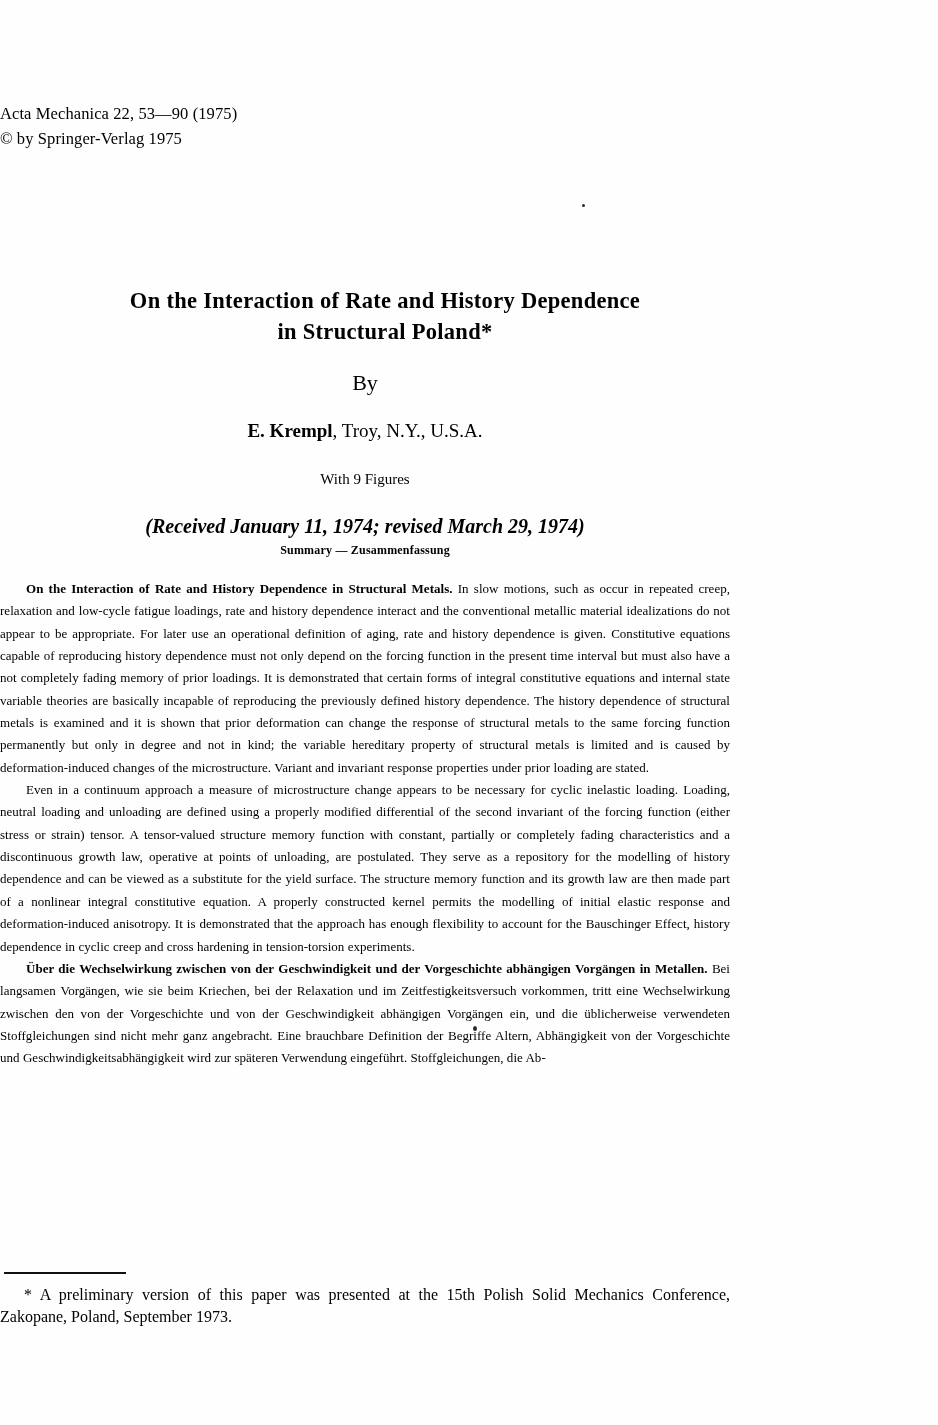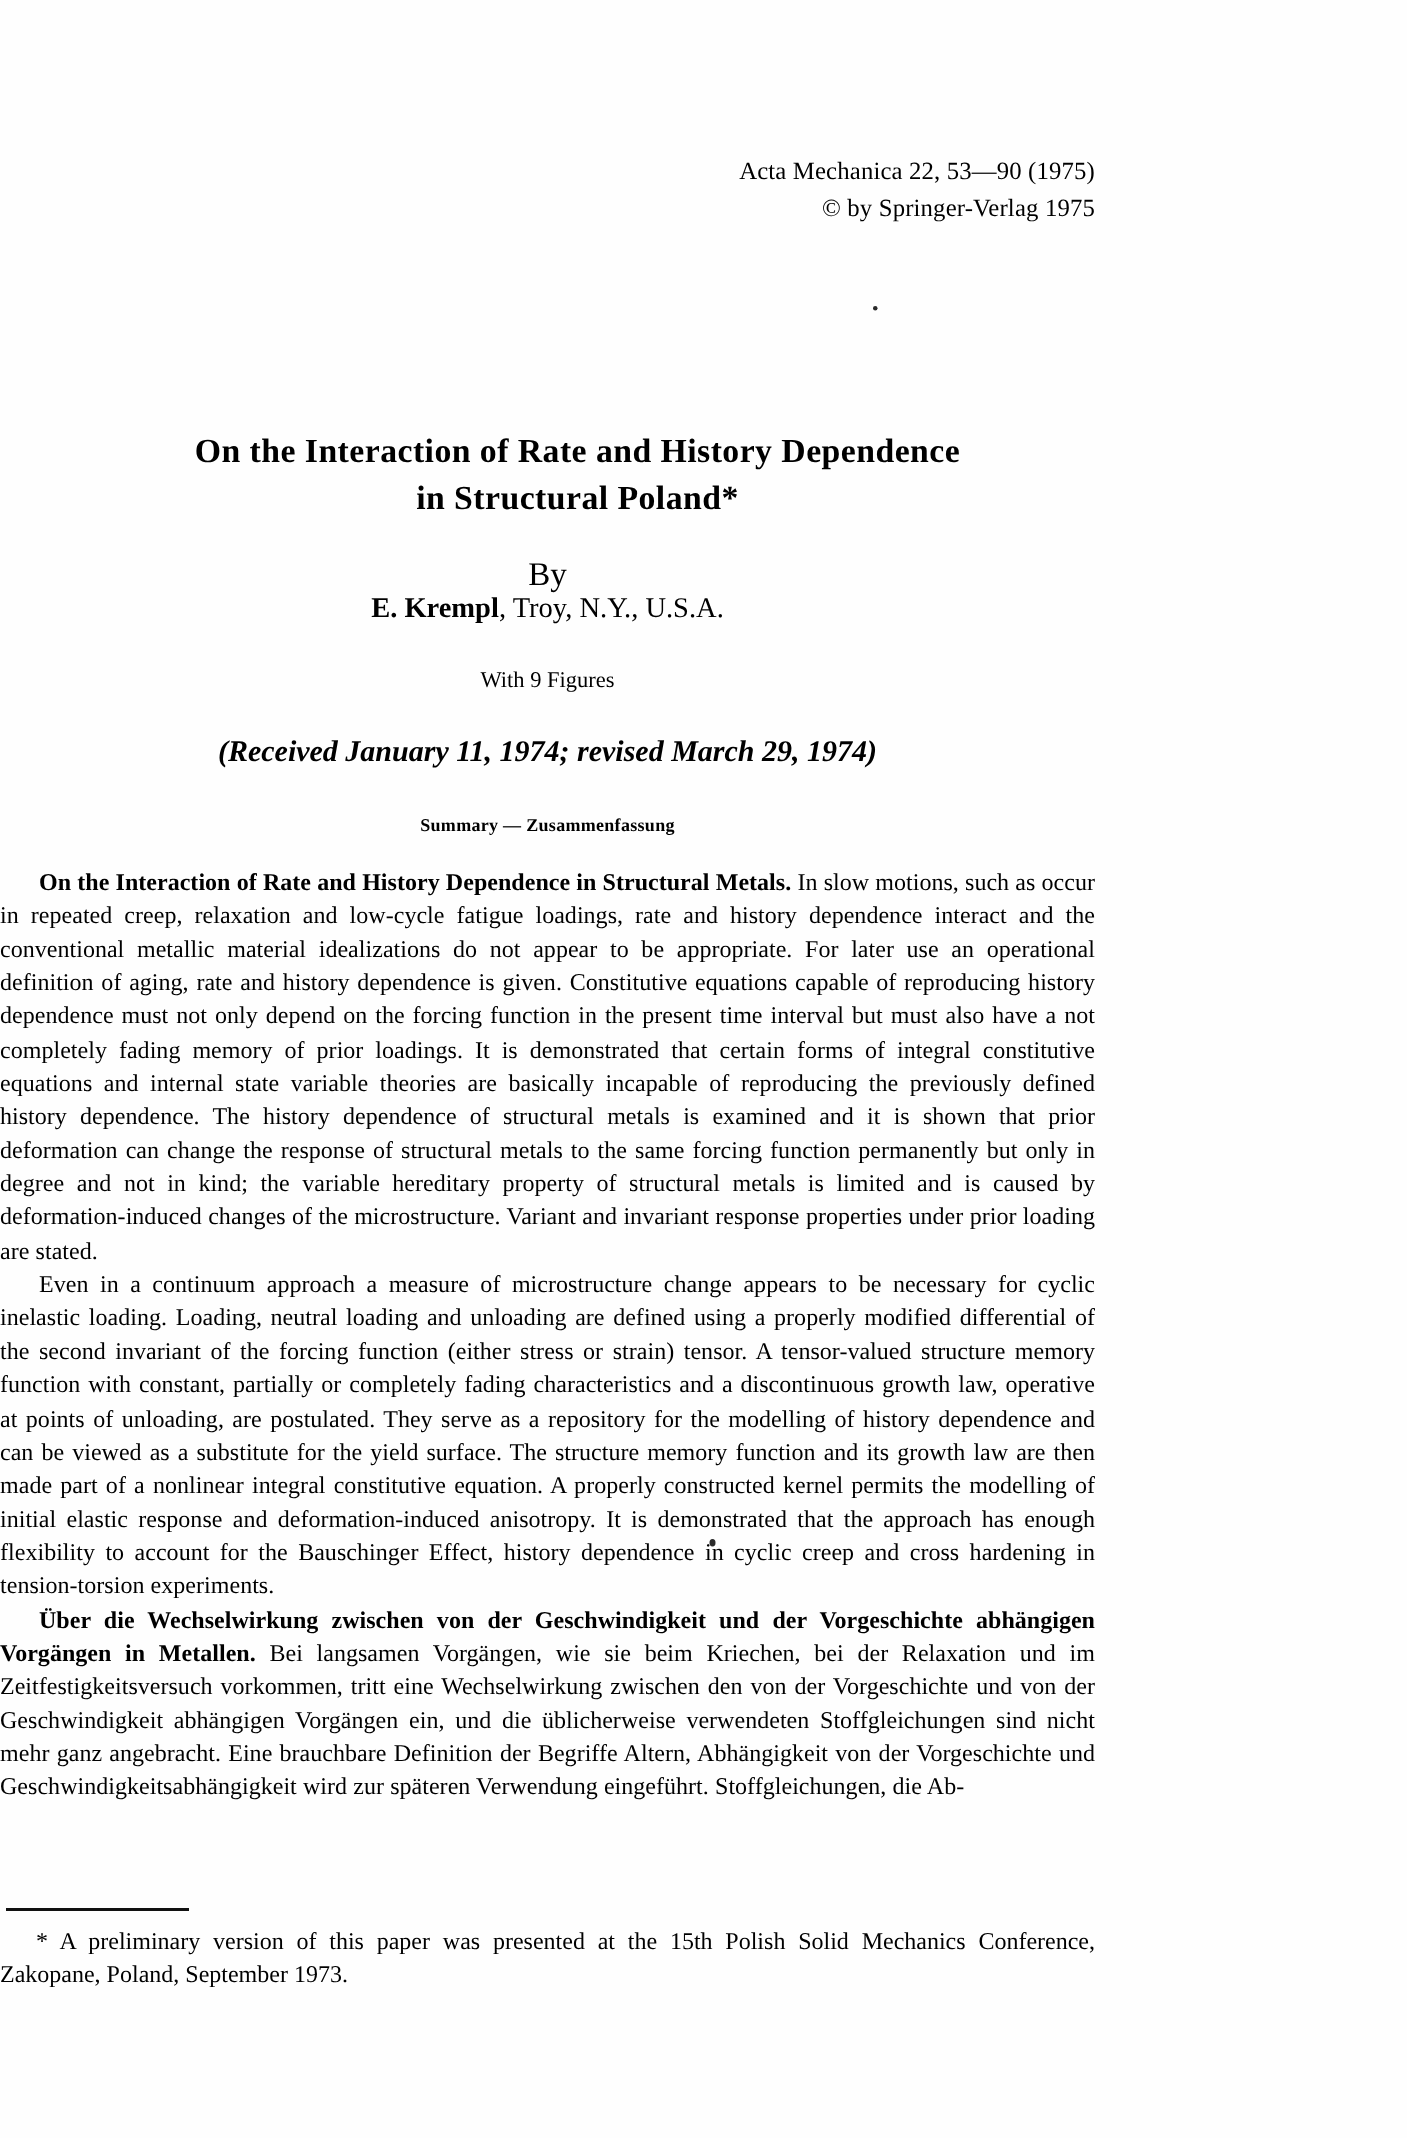--- a/index.html
+++ b/index.html
@@ -23,21 +23,21 @@
   
   .journal-header {
     position: absolute;
     left: 0;
     top: 101px;
     width: 730px;
     font-size: 16.5px;
     line-height: 25px;
     letter-spacing: 0.1px;
   }
-  .journal-header div { white-space: nowrap; text-align: right; }
+  .journal-header div { white-space: nowrap; }
 
   
   .title-block {
     position: absolute;
     left: 0;
     top: 285px;
     width: 730px;
     text-align: center;
   }
   .paper-title {
@@ -46,20 +46,21 @@
     line-height: 31px;
     letter-spacing: 0.3px;
     padding-left: 40px;
   }
   .byline-by {
     margin-top: 25px;
     font-size: 22px;
     line-height: 22px;
   }
   .author-line {
+    margin-top: 25px;
     font-size: 19px;
     line-height: 24px;
   }
   .author-line .author-name { font-weight: bold; }
   .figures-line {
     margin-top: 25px;
     font-size: 15px;
     line-height: 22px;
   }
   .received-line {
@@ -83,21 +84,21 @@
   }
 
   .abstract {
     position: absolute;
     left: 0;
     top: 578px;
     width: 730px;
   }
   .abstract p {
     margin: 0;
-    font-size: 16px;
+    font-size: 13px;
     line-height: 22.35px;
     text-align: justify;
     text-indent: 26px;
     letter-spacing: 0.02px;
     word-spacing: 0.1px;
     -webkit-hyphens: none;
     hyphens: none;
   }
   .abstract p .run-in-title { font-weight: bold; }
 

